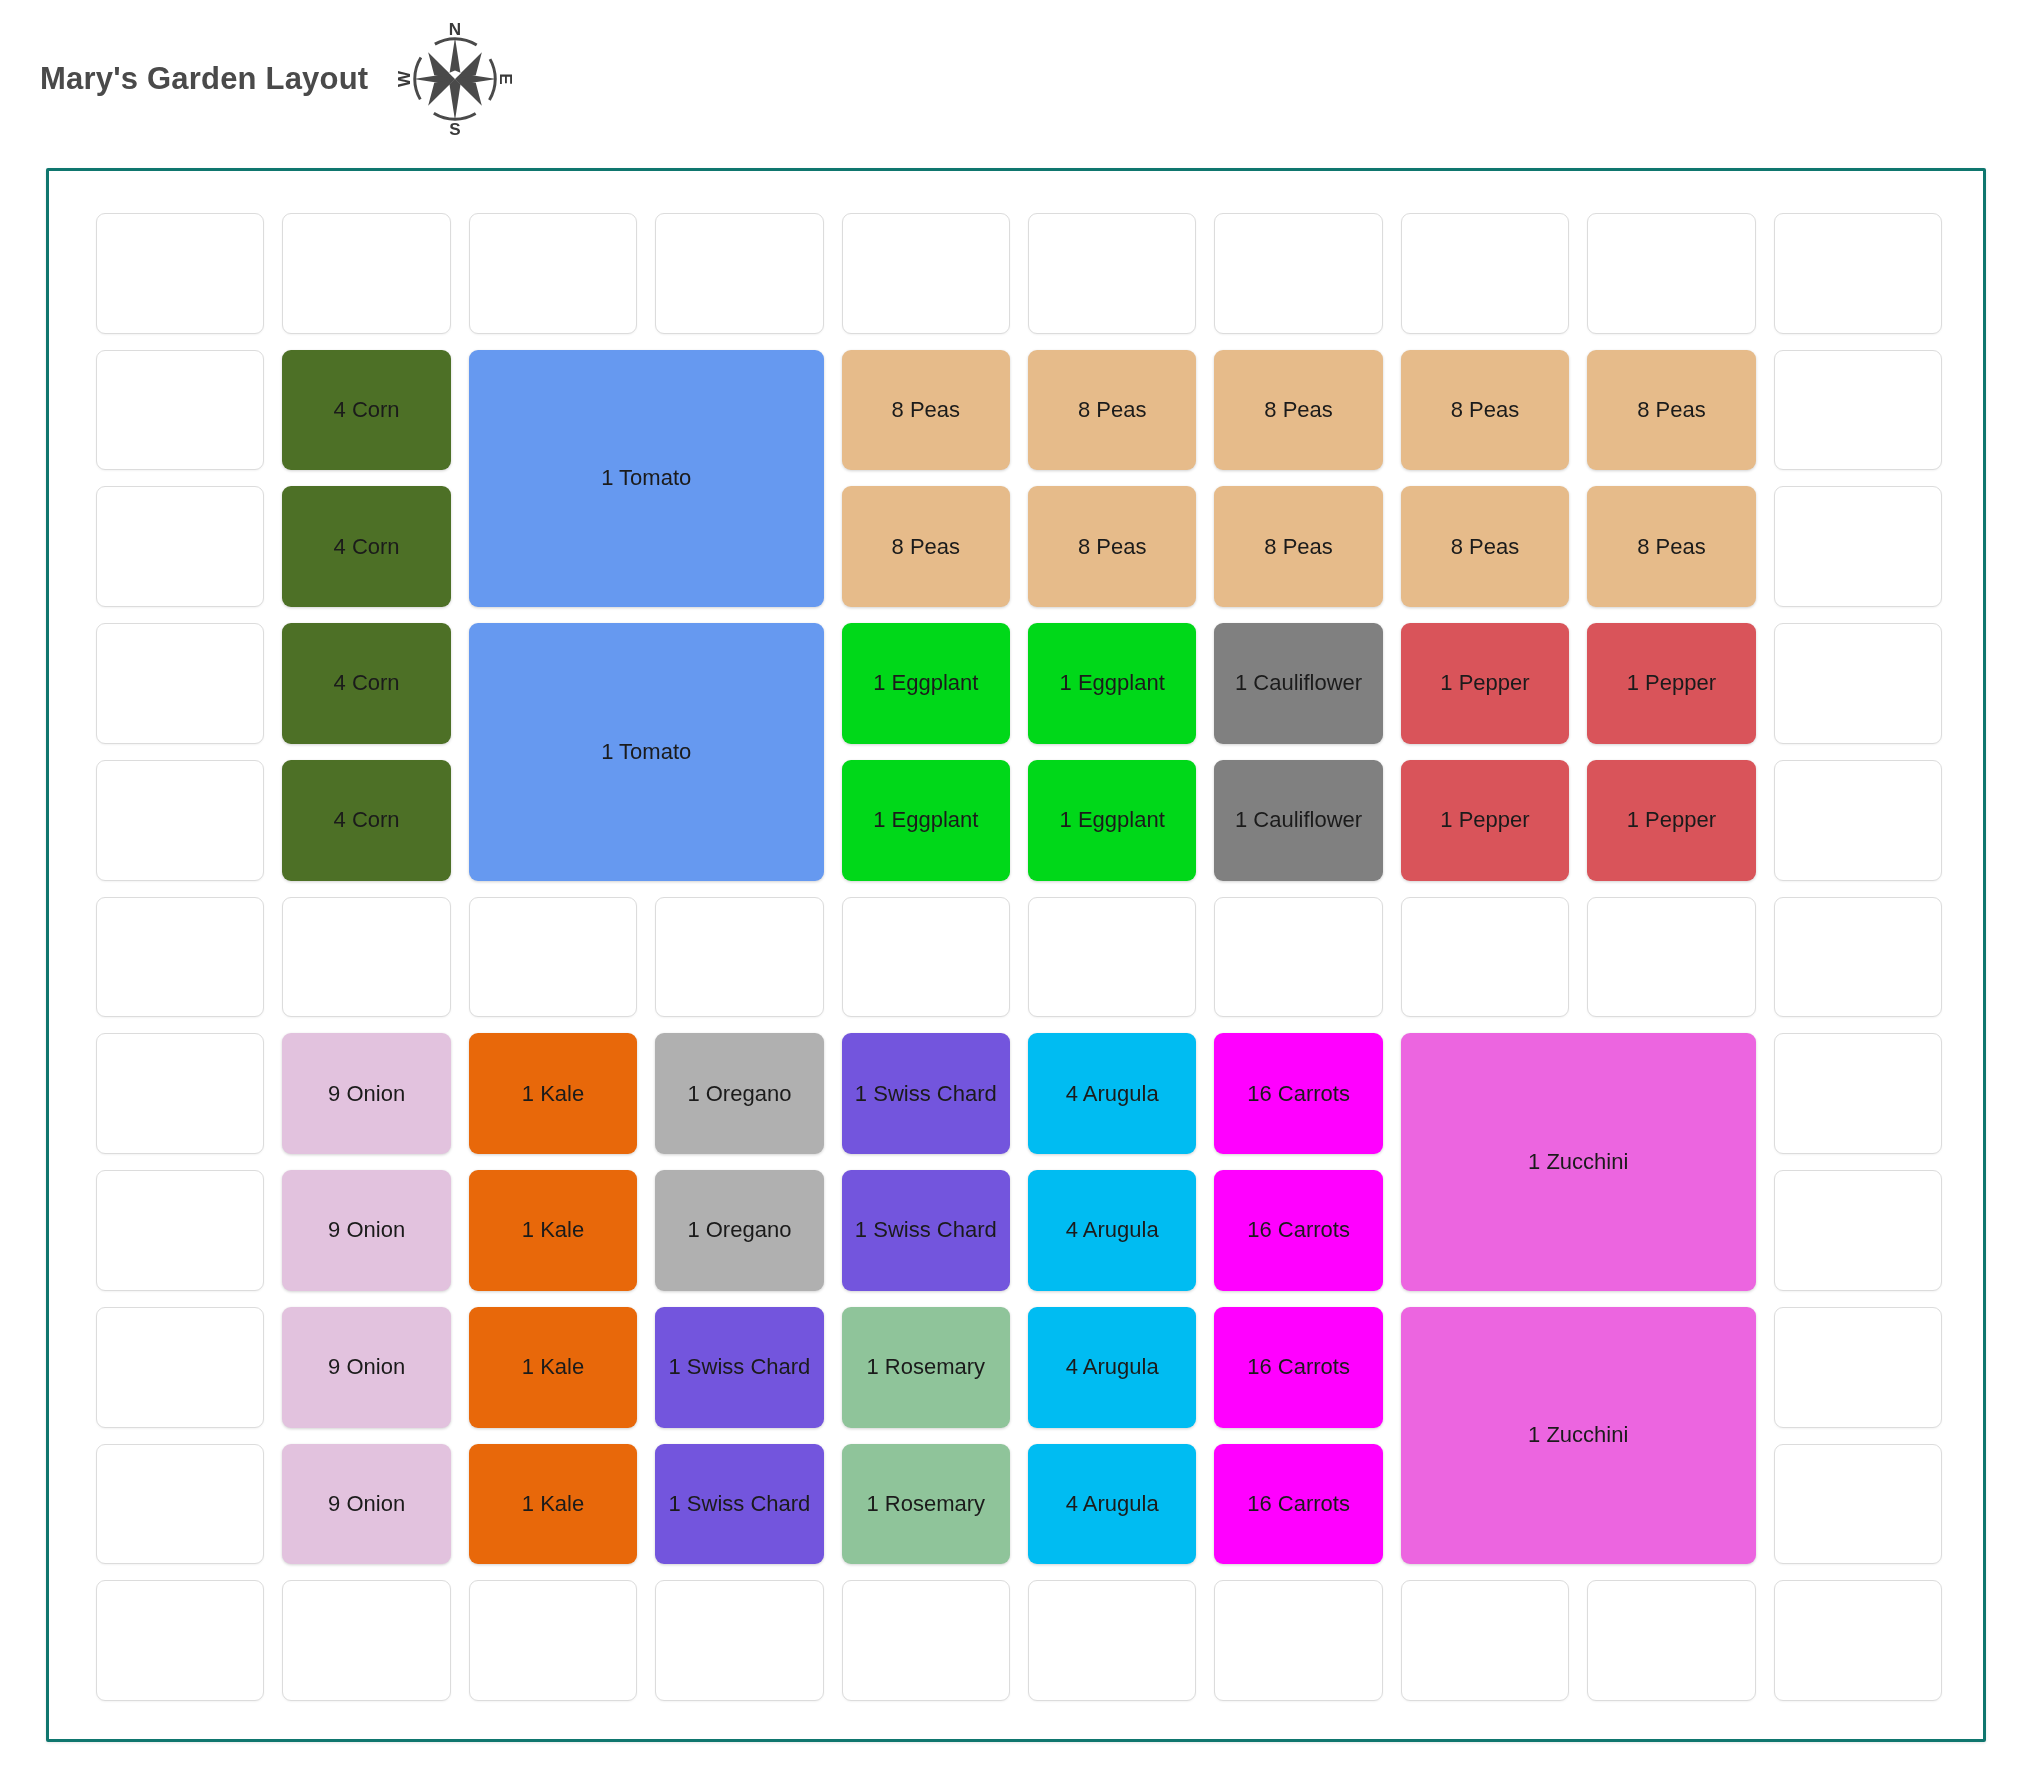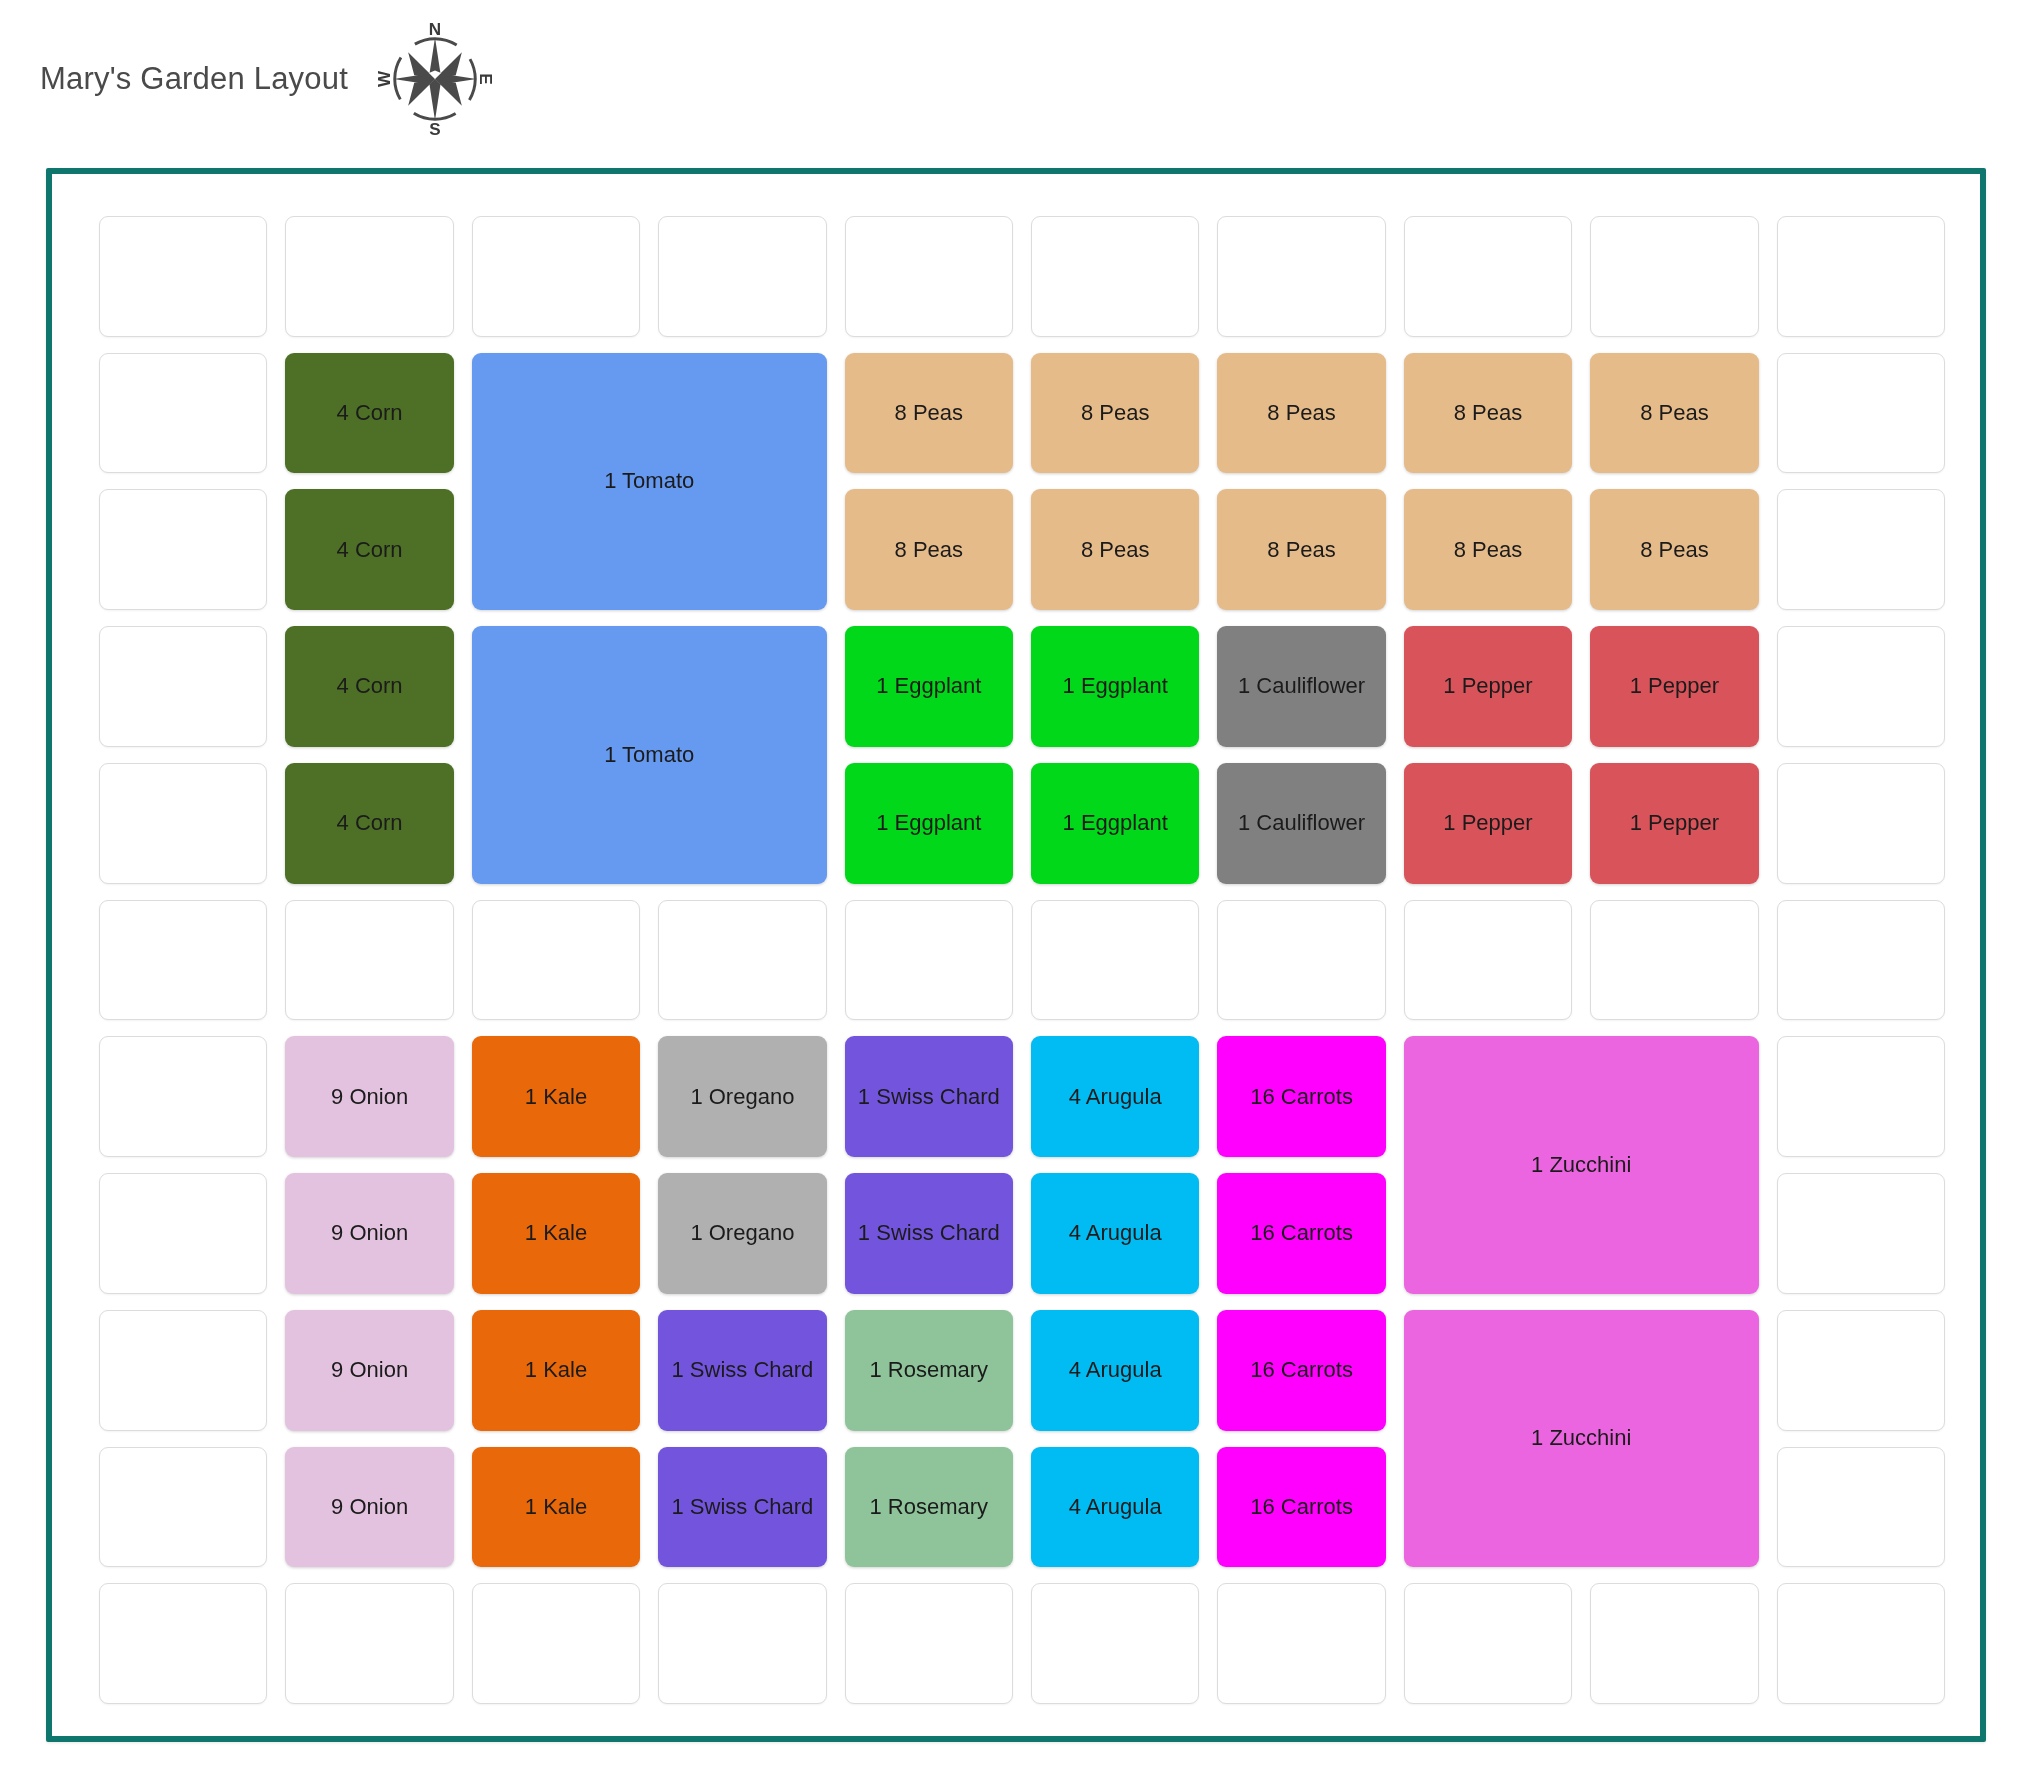--- a/index.html
+++ b/index.html
@@ -9,31 +9,31 @@
     font-family: "Liberation Sans", sans-serif;
   }
   #page { position: relative; width: 2030px; height: 1784px; background:#fff; }
 
   
   .header {
     position: absolute; left: 40px; top: 18px;
     display: flex; align-items: center; gap: 26px;
   }
   .title {
-    font-size: 31px; font-weight: 400; color: #4a4a4a;
+    font-size: 31px; font-weight: 700; color: #4a4a4a;
     letter-spacing: .2px; white-space: nowrap;
   }
   .compass { width: 122px; height: 122px; display:block; }
 
   
   .garden-frame {
     position: absolute; left: 46px; top: 168px;
     width: 1940px; height: 1574px;
     background: #ffffff;
-    border: 6px solid #0f766e;
+    border: 3px solid #0f766e;
     box-shadow: 0 1px 3px rgba(0,0,0,.10);
     border-radius: 2px;
   }
   .grid {
     position: absolute; left: 38px; top: 34px;
     width: 1864px; height: 1504px;
     display: grid;
     grid-template-columns: repeat(10, 1fr);
     grid-template-rows: repeat(11, 1fr);
     gap: 0px;

